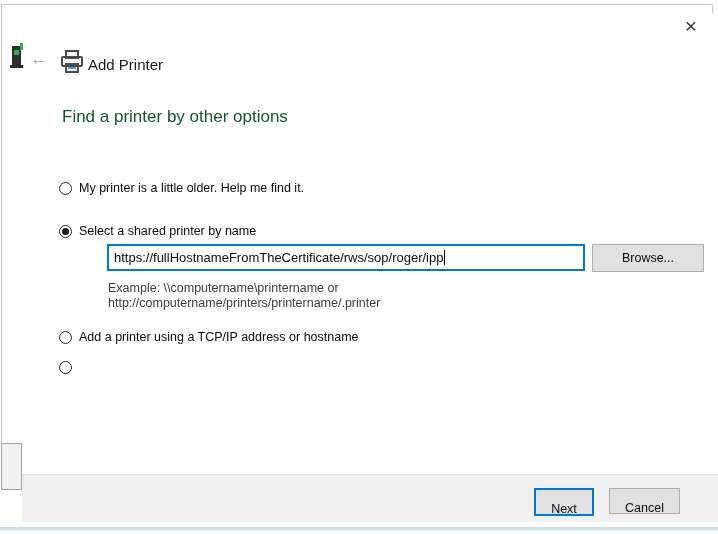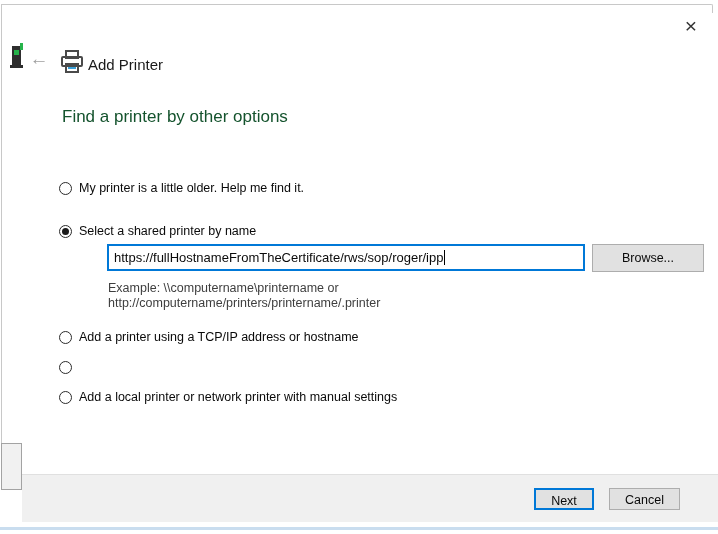--- a/index.html
+++ b/index.html
@@ -57,21 +57,21 @@
   }
   .example { position:absolute; left:108px; top:281px; color:#3e3e3e; font-size:12.5px; line-height:15px; white-space:nowrap; }
   
   .footer {
     position:absolute; left:22px; top:474px; width:696px; height:48px;
     background:#f0f0f0; border-top:1px solid #e0e0e0; box-sizing:border-box;
   }
   .btn {
     position:absolute; box-sizing:border-box; background:#e1e1e1;
     font-family:"Liberation Sans", sans-serif; font-size:12.5px; color:#0a0a0a; cursor:pointer;
-    padding:4px; text-align:center;
+    padding:12px; text-align:center;
   }
   .next-btn { left:534px; top:488px; width:60px; height:22px; border:2px solid #0078d7; }
   .cancel-btn { left:609px; top:488px; width:71px; height:22px; border:1px solid #adadad; }
   
   .bg-fragment {
     position:absolute; left:1px; top:443px; width:21px; height:47px;
     background:#f1f1f1; border:1px solid #a3a3a3; box-sizing:border-box;
   }
   .bottom-line { position:absolute; left:0; top:527px; width:718px; height:3px; background:#c9ddef; }
 </style>
@@ -133,24 +133,20 @@
 
   <div class="opt opt3">
     <span class="radio"></span>
     <span class="lbl">Add a printer using a TCP/IP address or hostname</span>
   </div>
 
   <div class="opt opt4">
     <span class="radio"></span>
   </div>
 
-  <div class="opt opt5">
-    <span class="radio"></span>
-    <span class="lbl">Add a local printer or network printer with manual settings</span>
-  </div>
 
   <div class="footer"></div>
   <button class="btn next-btn">Next</button>
   <button class="btn cancel-btn">Cancel</button>
 
   <div class="bg-fragment"></div>
   <div class="bottom-line"></div>
 
 </div>
 

